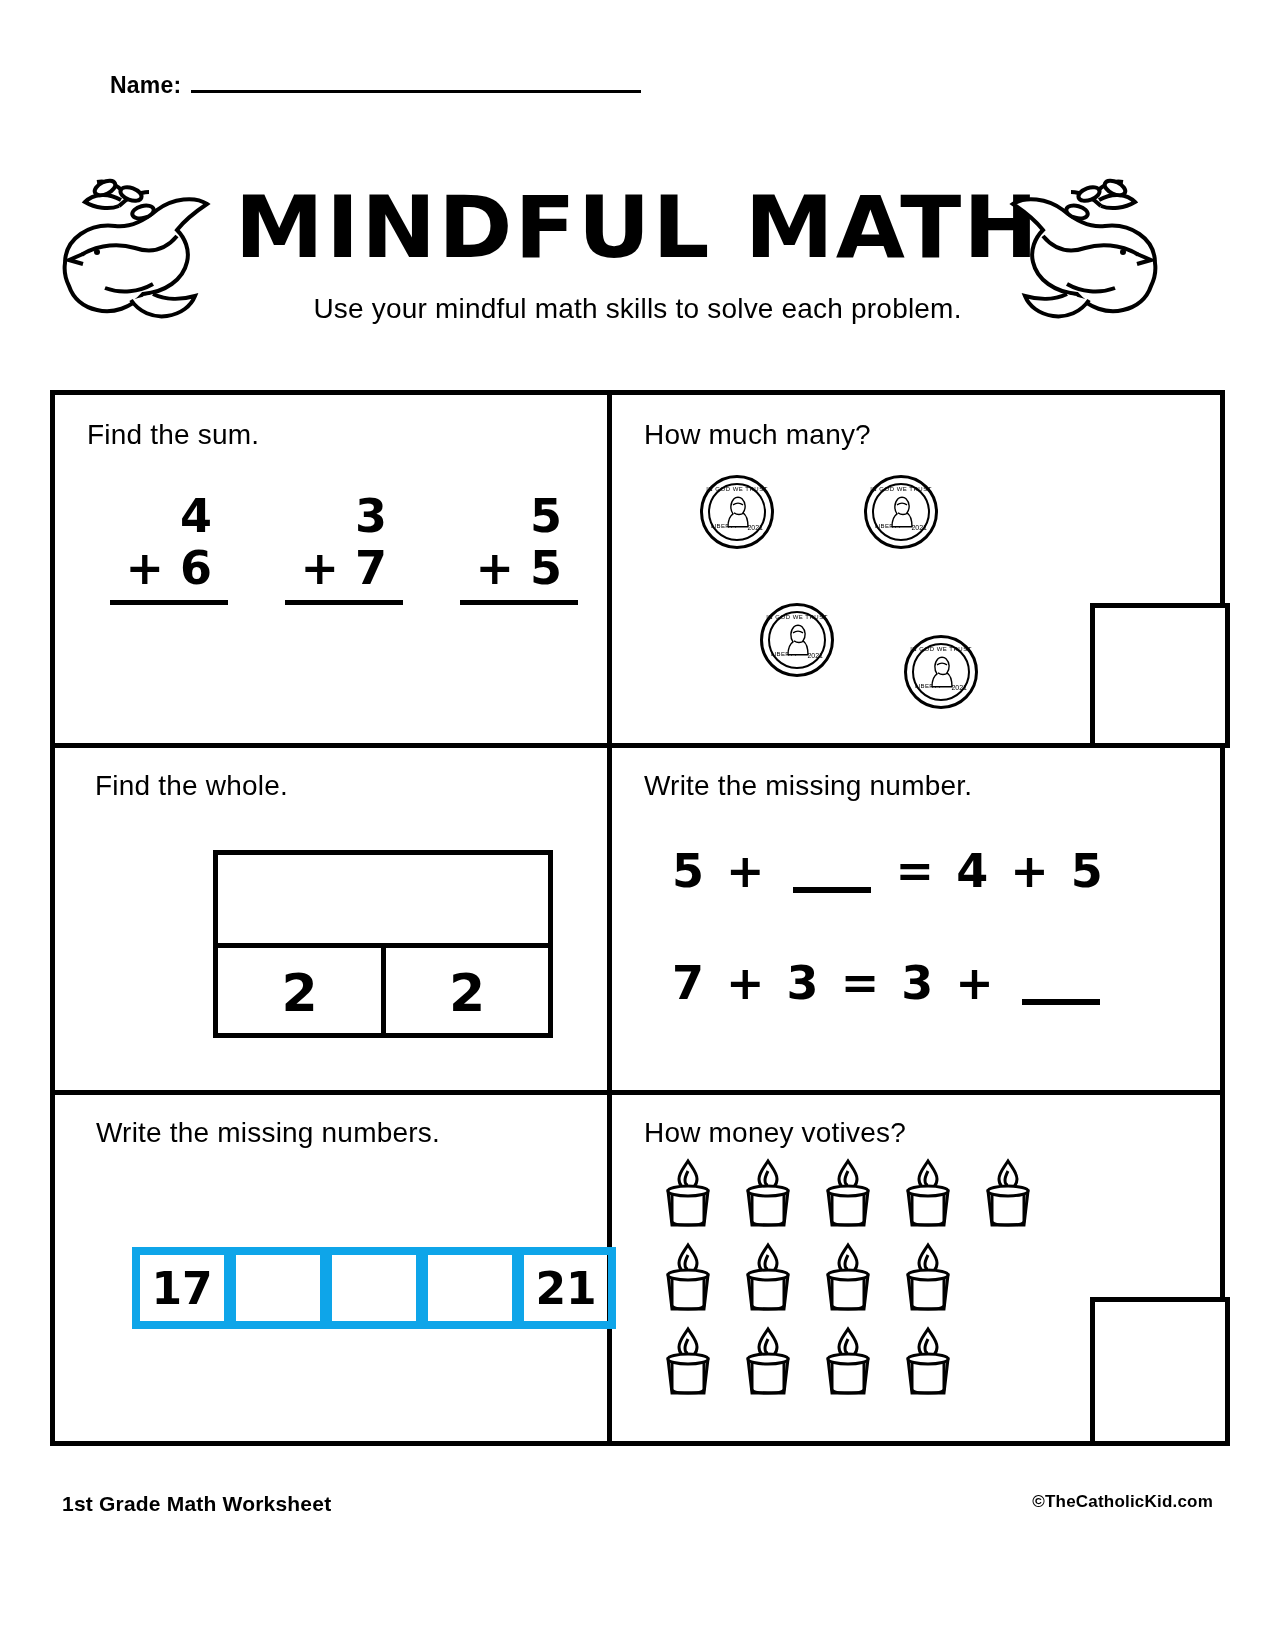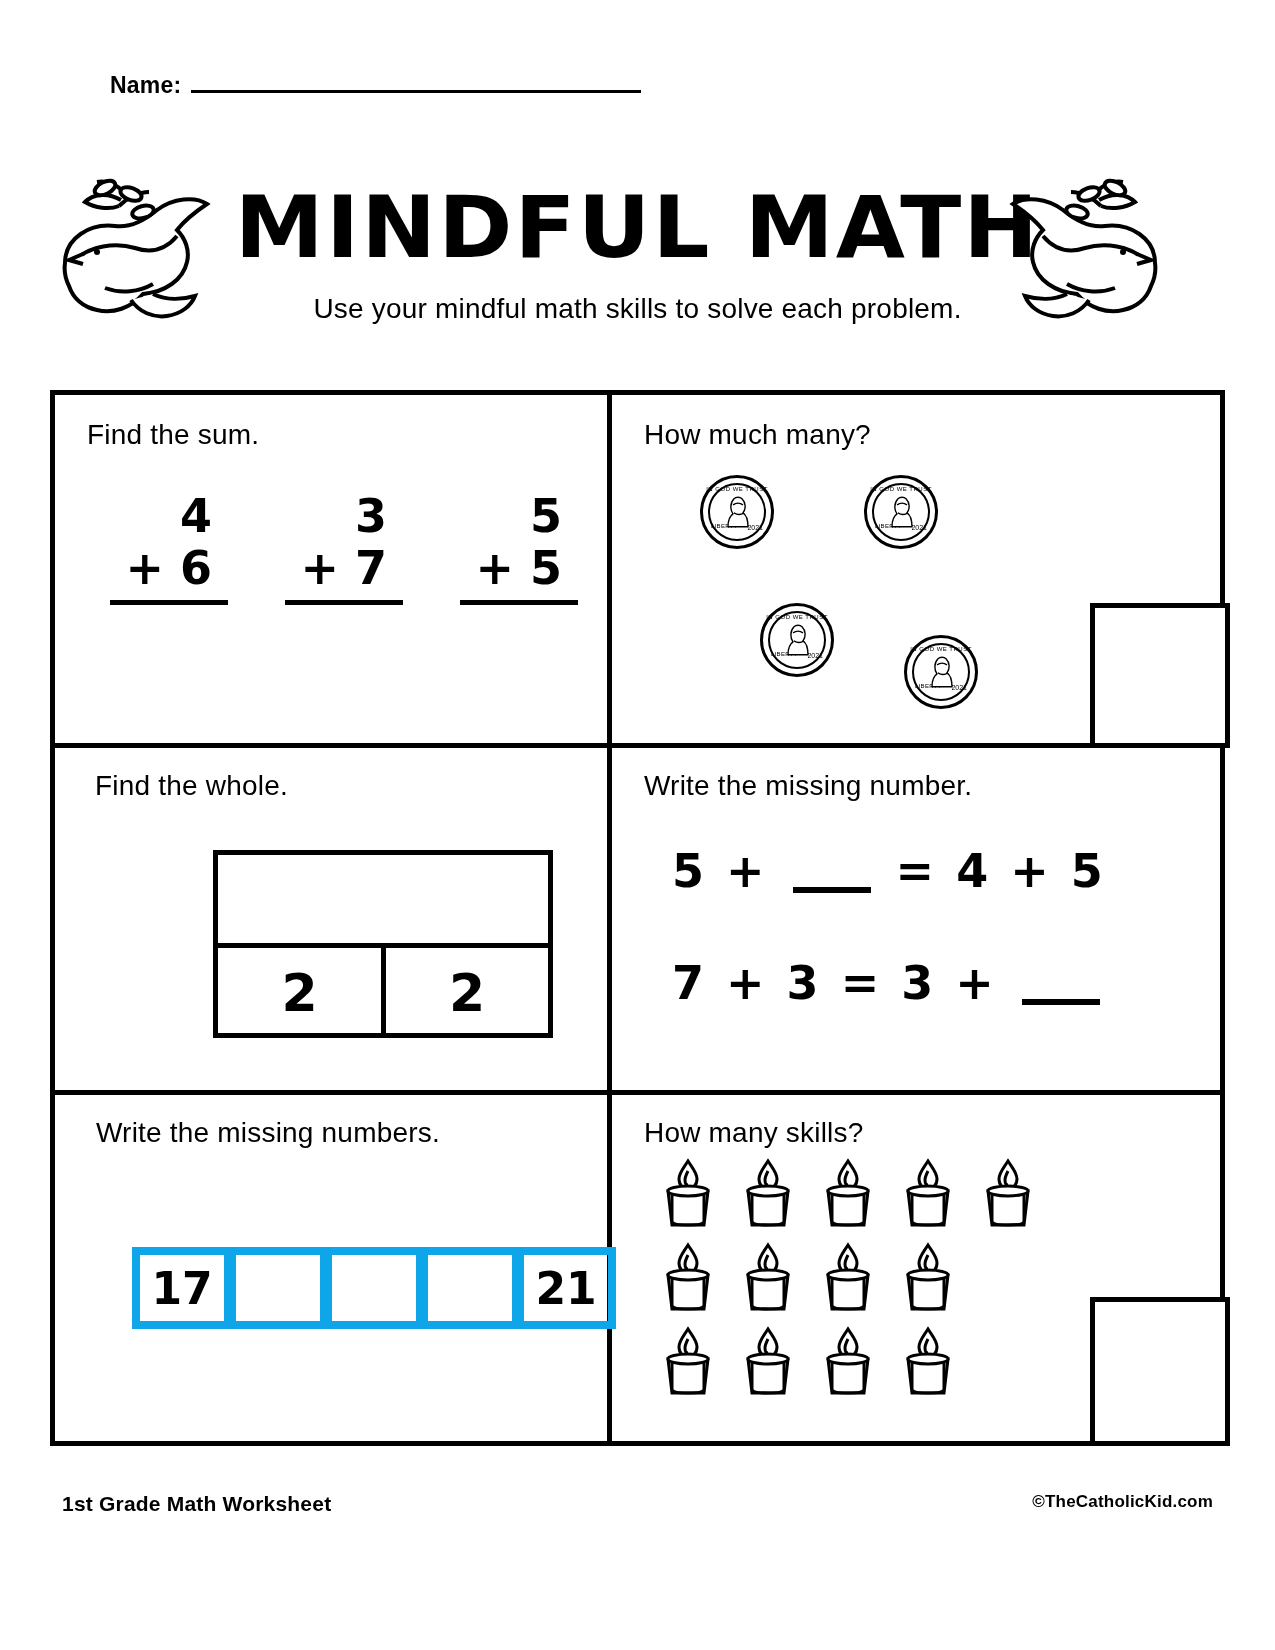--- a/index.html
+++ b/index.html
@@ -492,21 +492,21 @@
     <div class="seqboxes">
       <div class="sbox">17</div>
       <div class="sbox"></div>
       <div class="sbox"></div>
       <div class="sbox"></div>
       <div class="sbox">21</div>
     </div>
   </div>
 
   <div class="cell c-votives">
-    <div class="prompt" style="left:32px; top:22px;">How many skills?</div>
+    <div class="prompt" style="left:32px; top:22px;">How money votives?</div>
     <div class="votives">
       <div class="vrow">
         <div class="votive"><svg width="72" height="74" viewBox="0 0 72 74" fill="none" stroke="#000" stroke-width="3">
               <path d="M36 6 C31 14 27 18 27 24 C27 30 31 34 36 34 C41 34 45 30 45 24 C45 18 41 14 36 6 Z" fill="#fff"></path>
               <path d="M36 16 C34 20 33 22 33 25 C33 28 34 30 36 30"></path>
               <path d="M16 36 L56 36 L52 70 L20 70 Z" fill="#fff"></path>
               <path d="M20 36 L20 66 C20 69 24 70 36 70 C48 70 52 69 52 66 L52 36"></path>
               <ellipse cx="36" cy="36" rx="20" ry="5" fill="#fff"></ellipse>
             </svg></div>
         <div class="votive"><svg width="72" height="74" viewBox="0 0 72 74" fill="none" stroke="#000" stroke-width="3">

